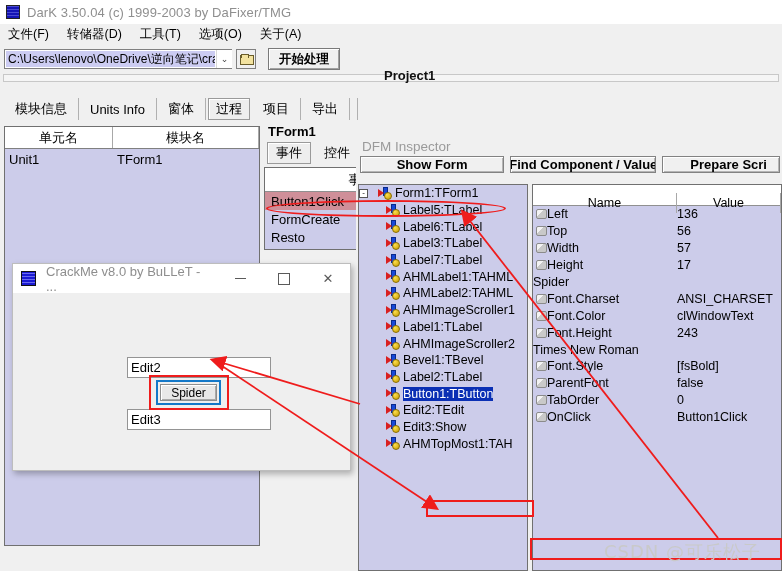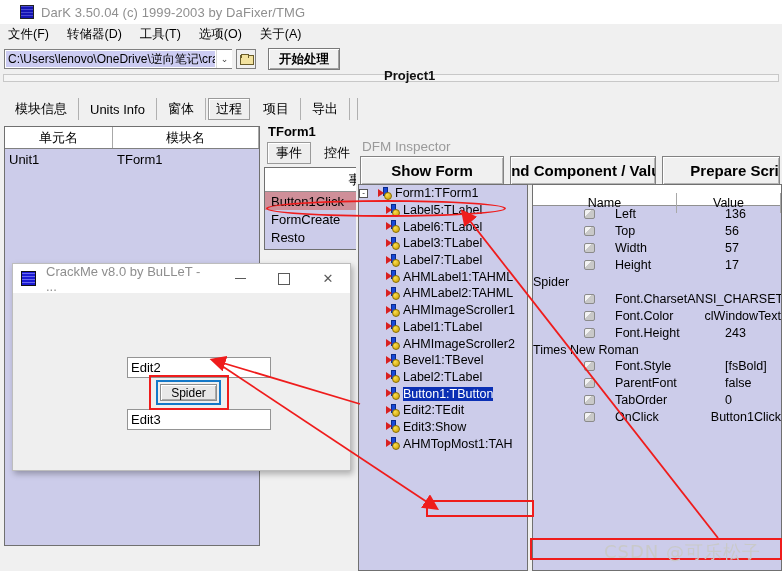--- a/index.html
+++ b/index.html
@@ -15,21 +15,21 @@
 
   
   #app {
     position:absolute; left:0; top:0; width:782px; height:571px;
     background:#f0f0f0;
   }
 
   
   .titlebar {
     height:24px; display:flex; align-items:center; gap:7px;
-    padding-left:20px; background:#ffffff;
+    padding-left:6px; background:#ffffff;
   }
   .app-icon {
     width:14px; height:14px; flex:0 0 14px;
     background:
       repeating-linear-gradient(0deg, #1414b4 0 2px, #4a4ad0 2px 3px),
       #0c0c8c;
     border:1px solid #222;
     image-rendering:pixelated;
   }
   .title-text { color:#8f8f8f; font-size:13px; letter-spacing:.1px; }
@@ -161,23 +161,23 @@
   .ev-row.hl { background:#cf8f99; }
 
   
   #dfm {
     position:absolute; left:356px; top:136px; right:0; bottom:0;
     background:#f0f0f0;
   }
   .dfm-title { color:#9a9a9a; font-size:13.5px; padding:3px 0 2px 6px; }
   .dfm-btnrow { display:flex; gap:6px; padding:0 2px 0 4px; }
   .dfm-btn {
-    height:29px; background:#f0f0f0; border:1px solid #828282;
+    height:17px; background:#f0f0f0; border:1px solid #828282;
     box-shadow: inset 1px 1px 0 #fff, inset -1px -1px 0 #b5b5b5;
-    font-size:15px; font-weight:bold; display:flex;
+    font-size:13px; font-weight:bold; display:flex;
     align-items:center; justify-content:center; white-space:nowrap;
     overflow:hidden;
   }
   #btn-showform { width:148px; }
   #btn-findcomp { width:150px; }
   #btn-prepare  { width:120px; justify-content:flex-start; padding-left:27px; }
 
   .dfm-body { position:absolute; left:2px; top:48px; right:0; bottom:0; display:flex; }
   #tree-pane {
     width:170px; background:#ccccea; border:1px solid #707070;
@@ -202,21 +202,21 @@
                     border:1px solid #8a6d00;}
   .tnode.sel .lbl { background:#0a2fb4; color:#fff; }
 
   #prop-pane {
     flex:1; margin-left:4px; background:#ccccea;
     border:1px solid #707070; overflow:hidden; position:relative;
   }
   .prop-head { display:flex; height:21px; background:#fff; border-bottom:1px solid #909090; font-size:12.5px;}
   .prop-head .cell { display:flex; align-items:center; justify-content:center; border-right:1px solid #a8a8a8; height:100%;margin-top:8px;}
   .prow { display:flex; align-items:center; height:16.9px; font-size:12.5px; }
-  .prow .pname { width:144px; display:flex; align-items:center; gap:20px; padding-left:3px;margin-left:48px;}
+  .prow .pname { width:144px; display:flex; align-items:center; gap:0; padding-left:3px;}
   .prop-ico { width:11px; height:10px; flex:0 0 11px;
     background:linear-gradient(135deg,#f3f3f3 0 40%, #c9c9c9 40% 100%);
     border:1px solid #8b8b8b; border-radius:2px; }
 
   
   #crackme {
     position:absolute; left:12px; top:263px; width:339px; height:208px;
     background:#f0f0f0; border:1px solid #bdbdbd;
     box-shadow:2px 3px 6px rgba(0,0,0,.28);
   }

